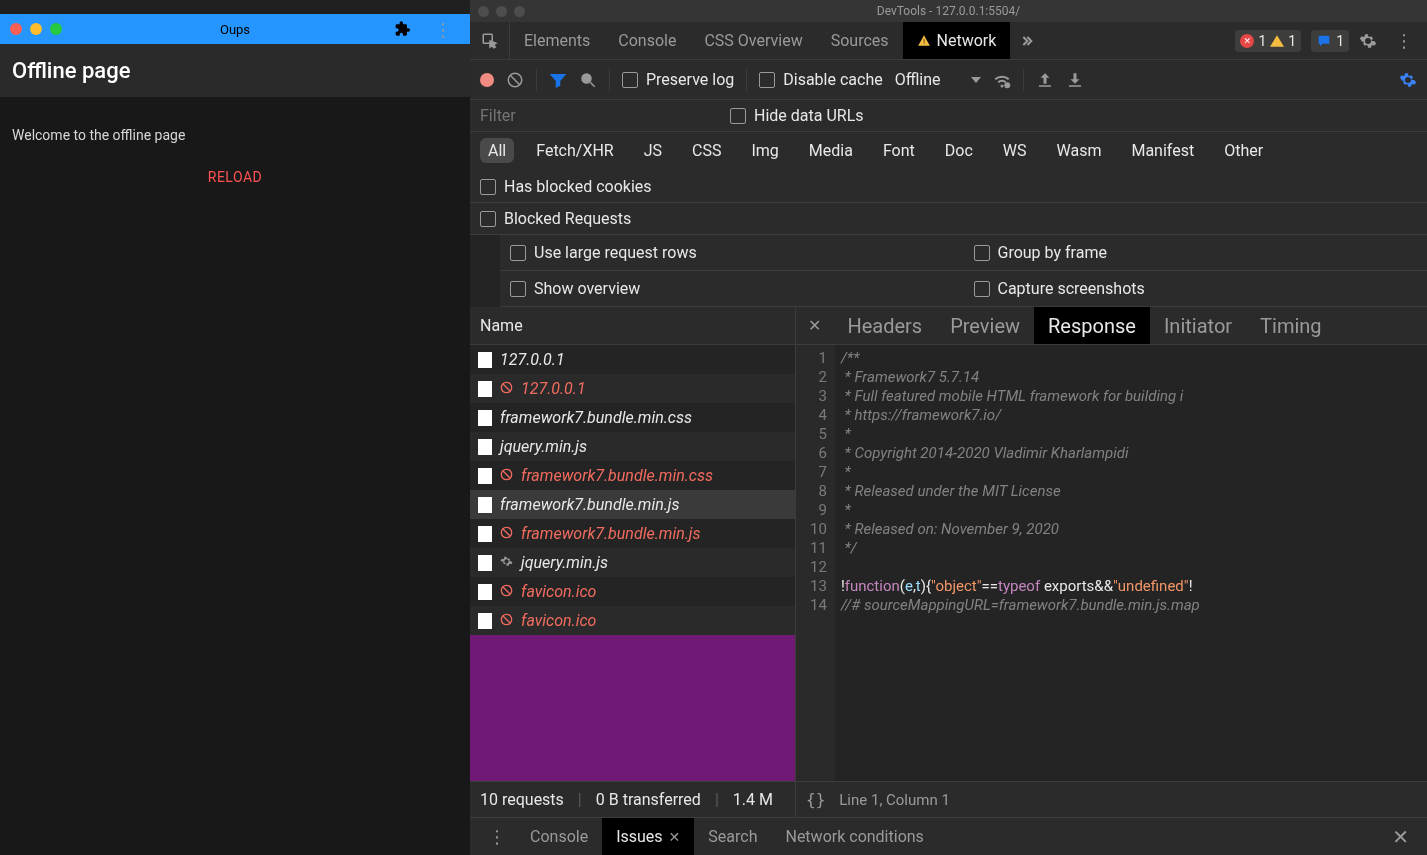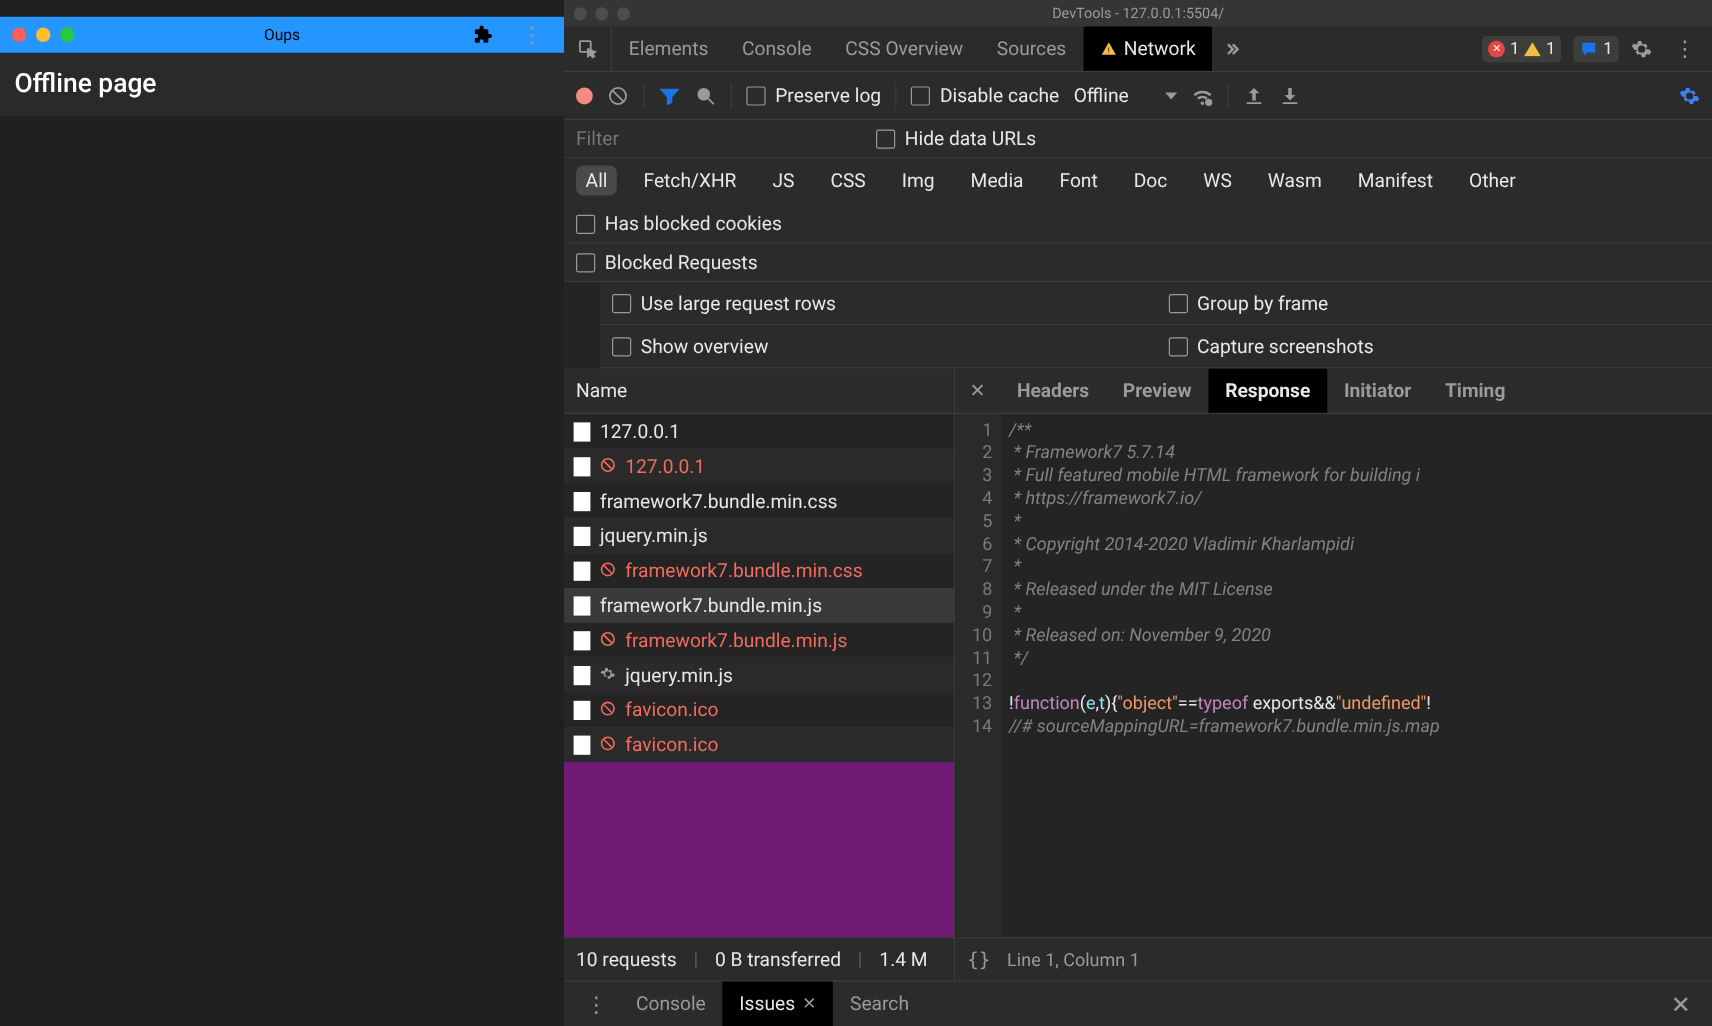--- a/index.html
+++ b/index.html
@@ -67,28 +67,28 @@
 
 .dt-main { flex:1; display:flex; overflow:hidden;}
 .req-list { width: 326px; border-right:1px solid #3c3c3c; display:flex; flex-direction:column; background:#701a75;}
 .list-header { padding:9px 10px; color:#e8e8e8; font-size:16px; border-bottom:1px solid #3c3c3c; background:#2b2b2b;}
 .list-body { flex:1; overflow:auto;}
 .req-row { display:flex; align-items:center; gap:8px; padding:5px 8px; cursor:pointer; font-size:16px;}
 .req-row:nth-child(odd){ background:#242424;}
 .req-row:nth-child(even){ background:#2a2a2a;}
 .req-row.sel { background:#3a3a3a;}
 .file-ic { width:14px; height:16px; background:#fff; flex-shrink:0;}
-.req-name { color:#e8e8e8;}
+.req-name { color:#e8e8e8;font-style:italic;}
 .req-name.err { color:#f26b5f;}
 .list-footer { padding:8px 10px; color:#e8e8e8; background:#2b2b2b; border-top:1px solid #3c3c3c; font-size:16px; display:flex; gap:14px; white-space:nowrap; overflow:hidden;}
 
 .resp-pane { flex:1; display:flex; flex-direction:column;}
 .resp-tabs { display:flex; align-items:center; background:#2b2b2b; border-bottom:1px solid #3c3c3c; height:38px;}
 .close-x { color:#9a9a9a; padding:0 12px; cursor:pointer; font-size:16px;}
-.rtab { padding:0 14px; color:#9a9a9a; font-size:16px; cursor:pointer; height:100%; display:flex; align-items:center;font-weight:bold;}
+.rtab { padding:0 14px; color:#9a9a9a; font-size:20px; cursor:pointer; height:100%; display:flex; align-items:center;}
 .rtab.active { background:#000; color:#e8e8e8;}
 .code-area { flex:1; display:flex; font-family: "Menlo", "Consolas", monospace; font-size:15px; overflow:auto; background:#242424;}
 .gutter { background:#2a2a2a; color:#7a7a7a; text-align:right; padding:4px 8px 4px 14px; user-select:none;}
 .gutter div { line-height:19px;}
 .code { padding:4px 6px; white-space:pre; color:#e8e8e8; line-height:19px;}
 .cm-comment { color:#828282; font-style:italic;}
 .cm-kw { color:#c586c0;}
 .cm-op { color:#e8e8e8;}
 .cm-str { color:#f29766;}
 .cm-id { color:#9cdcfe;}
@@ -115,20 +115,24 @@
     </div>
     <div class="app-title">Oups</div>
     <div class="titlebar-right">
       <svg class="ext-icon" viewBox="0 0 24 24">
           <path d="M20 11h-2V7c0-1.1-.9-2-2-2h-4V3c0-1.4-1.1-2.5-2.5-2.5S7 1.6 7 3v2H3c-1.1 0-2 .9-2 2v4h2c1.4 0 2.5 1.1 2.5 2.5S4.4 16 3 16H1v4c0 1.1.9 2 2 2h4v-2c0-1.4 1.1-2.5 2.5-2.5S12 18.6 12 20v2h4c1.1 0 2-.9 2-2v-4h2c1.4 0 2.5-1.1 2.5-2.5S21.4 11 20 11z"></path>
         </svg>
       <span class="kebab">⋮</span>
     </div>
   </div>
   <div class="app-header">Offline page</div>
+  <div class="app-body">
+    <div>Welcome to the offline page</div>
+    <div class="reload-btn">RELOAD</div>
+  </div>
 </div>
 
 <div class="right-pane">
   <div class="dt-titlebar">
     <div class="dt-traffic">
       <div class="dt-tl"></div>
       <div class="dt-tl"></div>
       <div class="dt-tl"></div>
     </div>
     <div class="dt-title">DevTools - 127.0.0.1:5504/</div>
@@ -407,15 +411,16 @@
   </div>
 
   <div class="drawer">
     <span class="kebab">⋮</span>
     <div class="dtab">Console</div>
     <div class="dtab active">
       <span>Issues</span>
       <span class="dtab-x">✕</span>
     </div>
     <div class="dtab">Search</div>
+    <div class="dtab">Network conditions</div>
     <span class="drawer-x">✕</span>
   </div>
 </div>
 
 </body></html>

